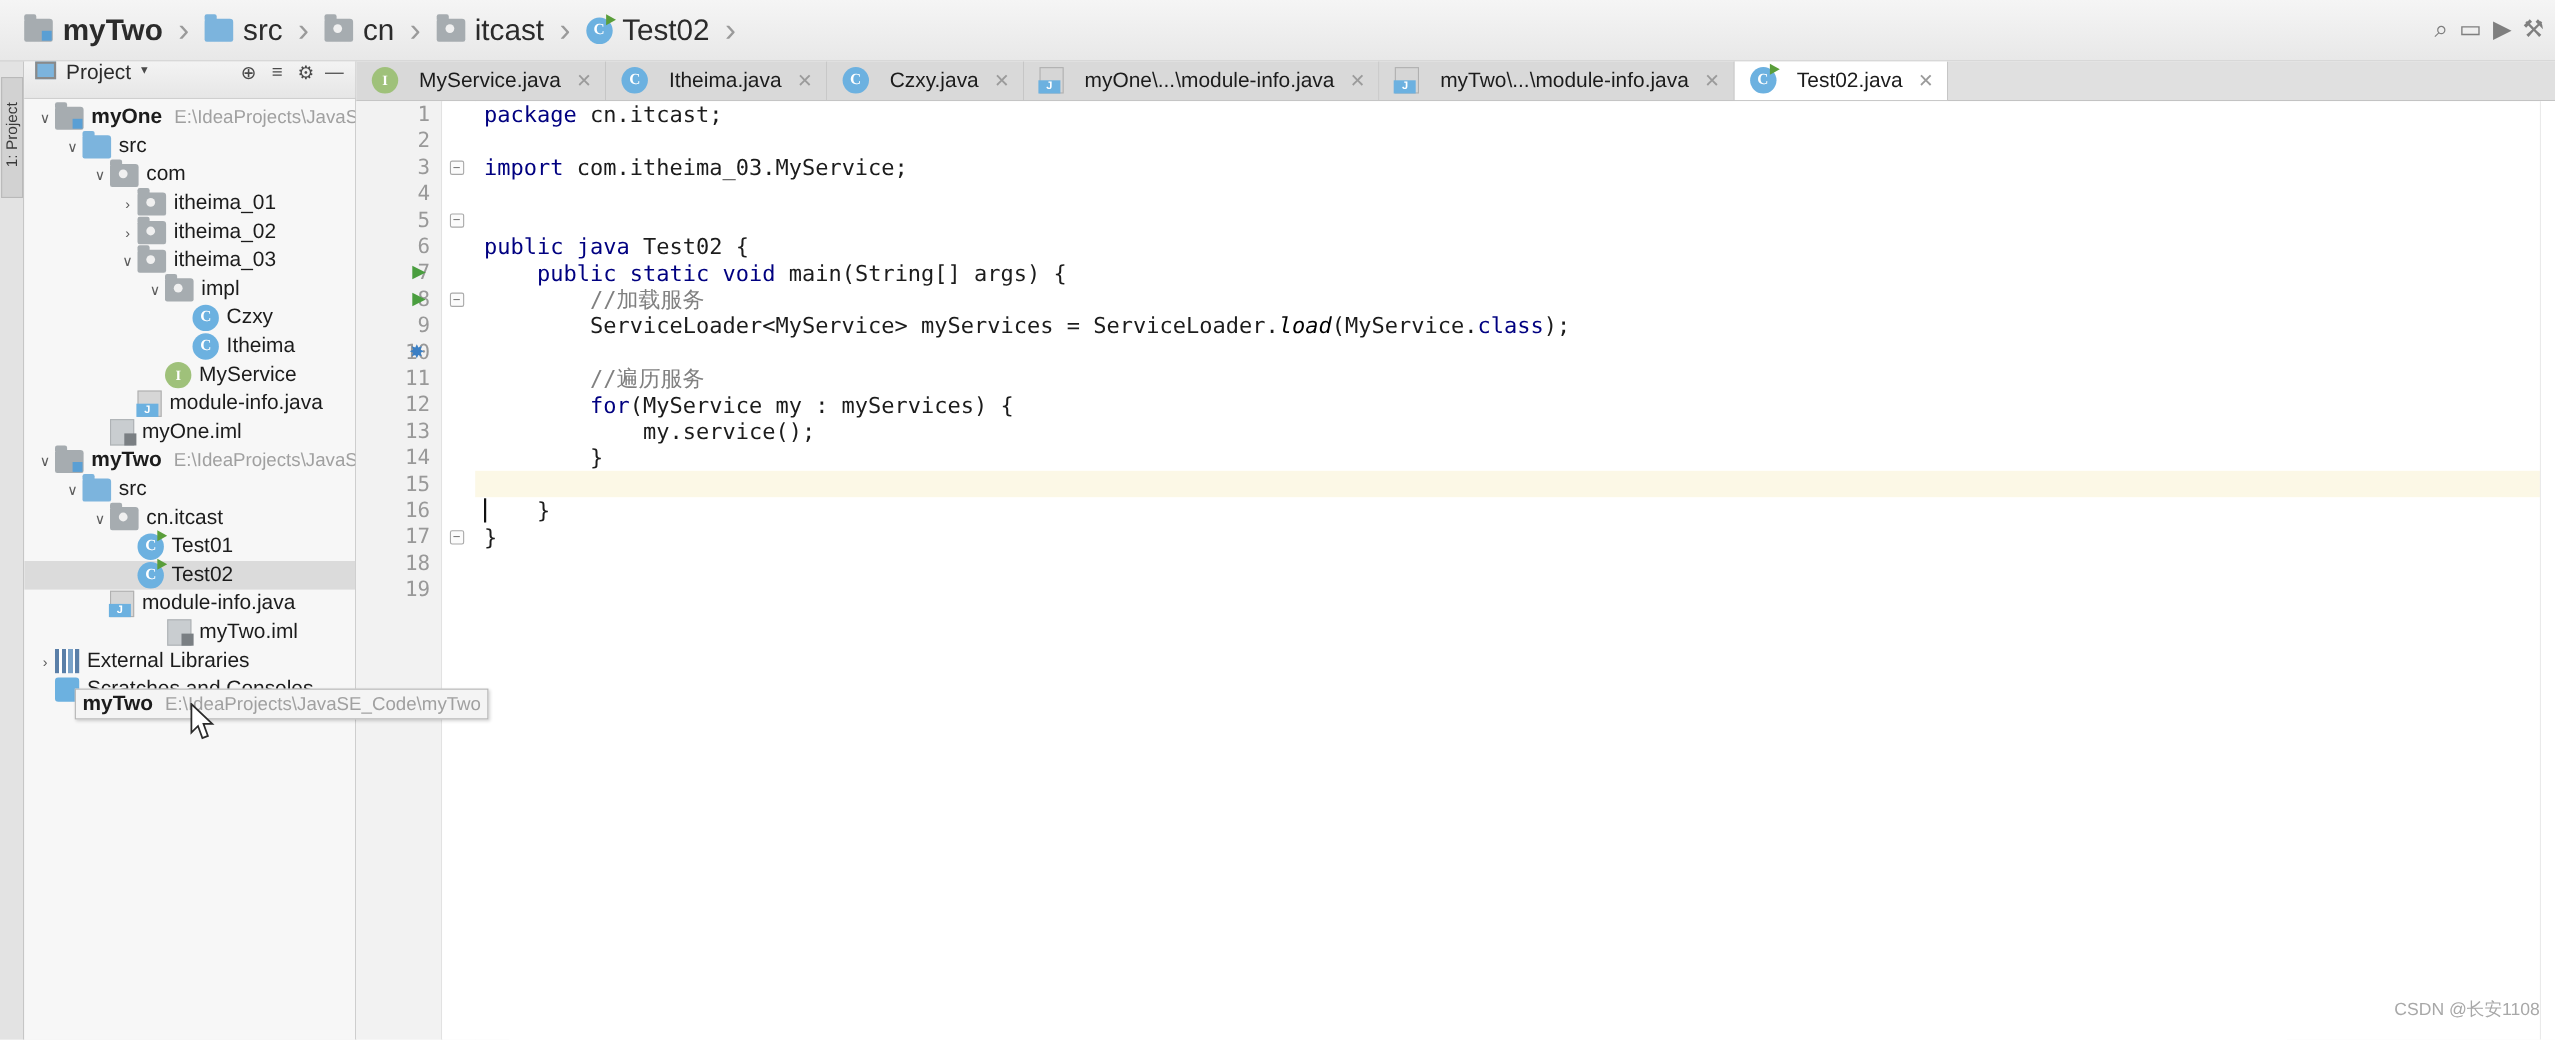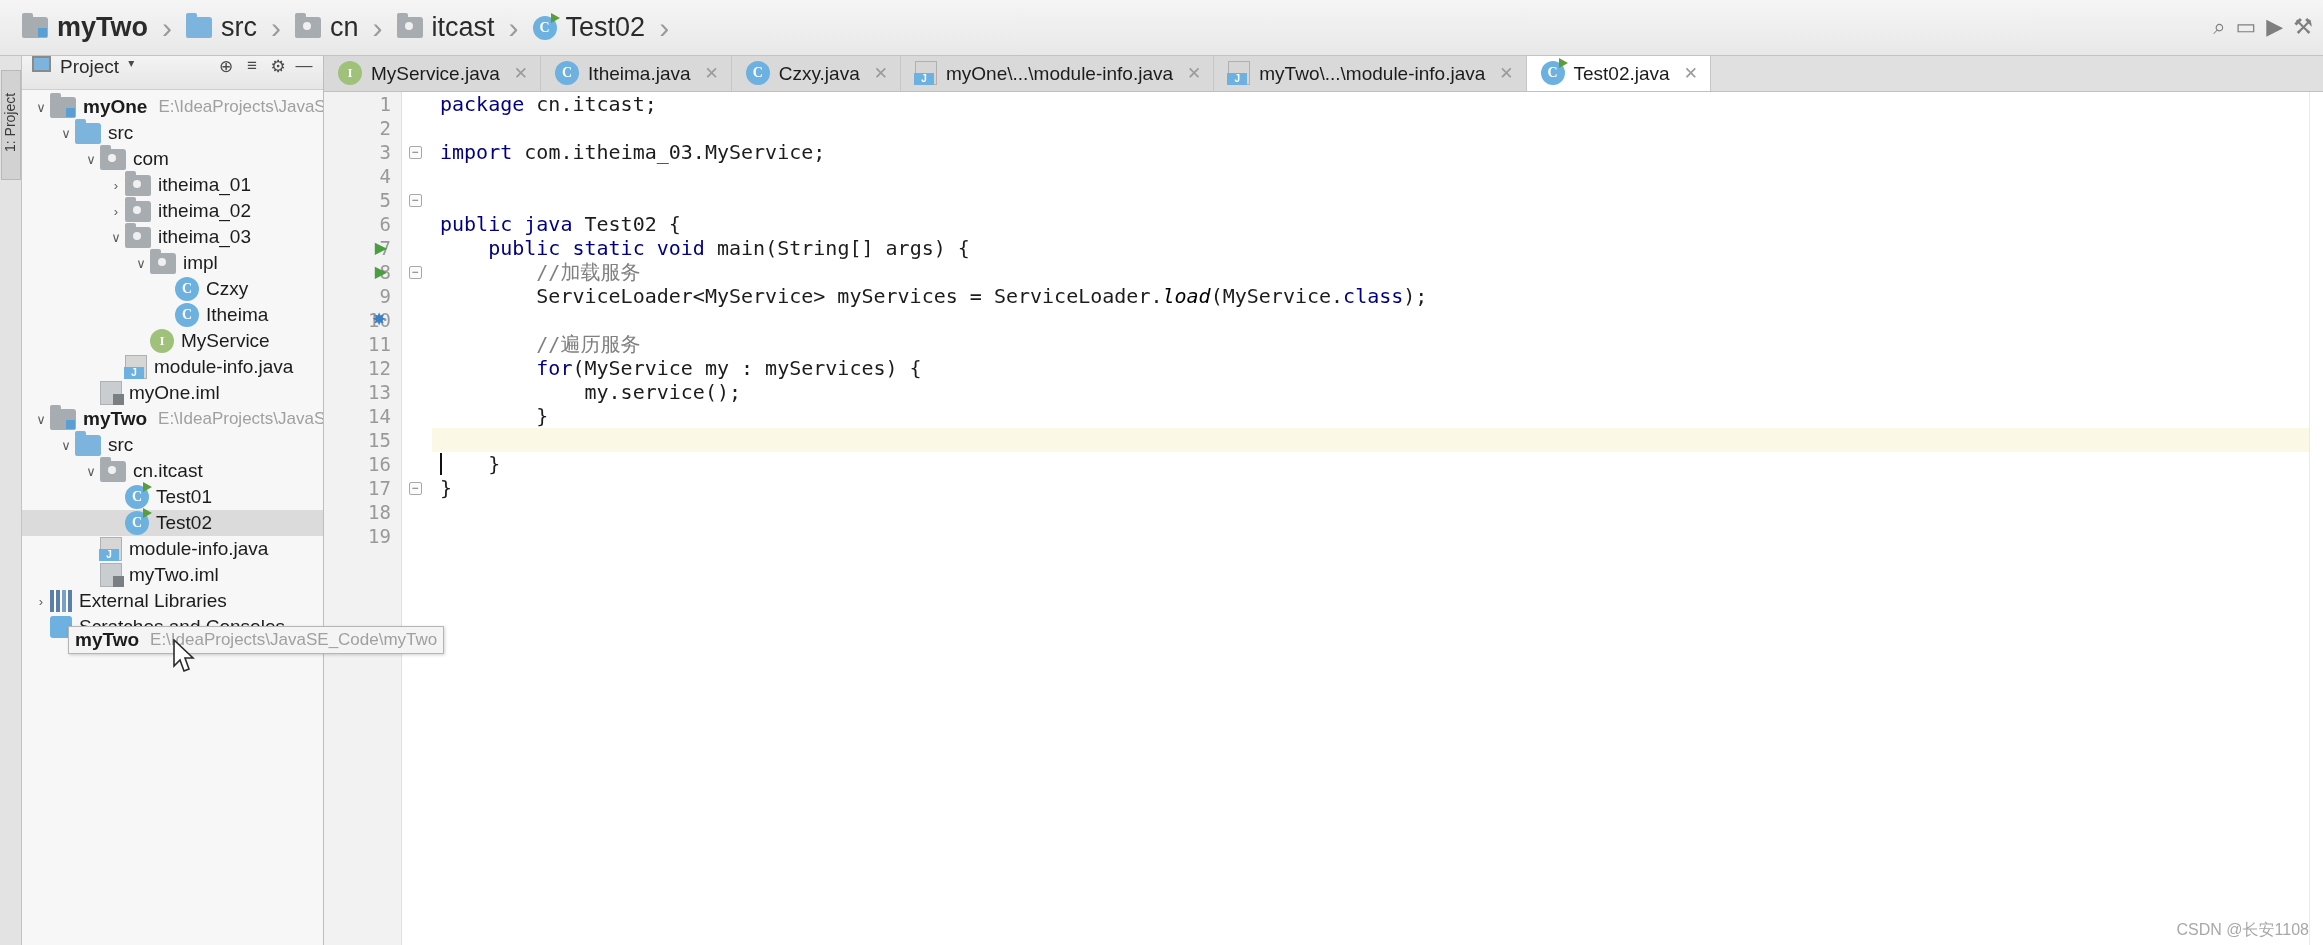--- a/index.html
+++ b/index.html
@@ -172,21 +172,21 @@
   #tabbar {
     height:36px; background:#e0e0e0; display:flex; align-items:stretch;
     border-bottom:1px solid #c0c0c0;
   }
   .etab {
     display:flex; align-items:center; padding:0 12px 0 14px;
     border-right:1px solid #c6c6c6; background:#d9d9d9; position:relative;
     font-size:19px; color:#1c1c1c; white-space:nowrap;
   }
   .etab.active { background:#ffffff; }
-  .etab .etab-label { margin-left:9px; }
+  .etab .etab-label { margin-left:19px; }
   .etab .etab-close { margin-left:14px; color:#9b9b9b; font-size:17px; }
   .etab .ico { margin-bottom:1px; }
 
   #code-wrap { position:absolute; top:36px; left:0; right:0; bottom:0; display:flex; }
   #gutter {
     width:78px; background:#f2f2f2; border-right:1px solid #e0e0e0;
     position:relative; flex:0 0 78px;
   }
   .gline {
     height:24px; line-height:24px; text-align:right; padding-right:10px;
@@ -218,21 +218,21 @@
   }
 
   
   #right-gutter {
     position:absolute; right:0; top:36px; bottom:0; width:14px; background:#ffffff;
     border-left:1px solid #eaeaea;
   }
 
   
   #watermark {
-    position:absolute; right:14px; bottom:4px; font-size:16px; color:#a8a8a8;
+    position:absolute; right:14px; bottom:16px; font-size:16px; color:#a8a8a8;
     z-index:40;
   }
 </style>
 </head>
 <body>
 
 <div id="breadcrumb-bar">
     <span class="crumb">
       <span class="ico ico-folder-mod"></span>
       <span class="crumb-label bold">myTwo</span>
@@ -367,21 +367,21 @@
       <div class="tnode selected" style="padding-left: 85px;">
         <span class="tw"></span>
         <span class="ico ico-class-run">C</span>
         <span class="tlabel">Test02</span>
       </div>
       <div class="tnode" style="padding-left: 60px;">
         <span class="tw"></span>
         <span class="ico ico-java-file"></span>
         <span class="tlabel">module-info.java</span>
       </div>
-      <div class="tnode" style="padding-left: 60px;">
+      <div class="tnode" style="padding-left: 60px; justify-content: center;">
         <span class="tw"></span>
         <span class="ico ico-iml-file"></span>
         <span class="tlabel">myTwo.iml</span>
       </div>
       <div class="tnode" style="padding-left: 10px;">
         <span class="tw">›</span>
         <span class="ico" style="width: 22px; height: 22px; background: linear-gradient(90deg, rgb(90, 127, 168) 0px, rgb(90, 127, 168) 4px, rgb(255, 255, 255) 4px, rgb(255, 255, 255) 6px, rgb(90, 127, 168) 6px, rgb(90, 127, 168) 10px, rgb(255, 255, 255) 10px, rgb(255, 255, 255) 12px, rgb(122, 162, 200) 12px, rgb(122, 162, 200) 16px, rgb(255, 255, 255) 16px, rgb(255, 255, 255) 18px, rgb(90, 127, 168) 18px, rgb(90, 127, 168) 22px);"></span>
         <span class="tlabel">External Libraries</span>
       </div>
       <div class="tnode" style="padding-left: 10px;">

